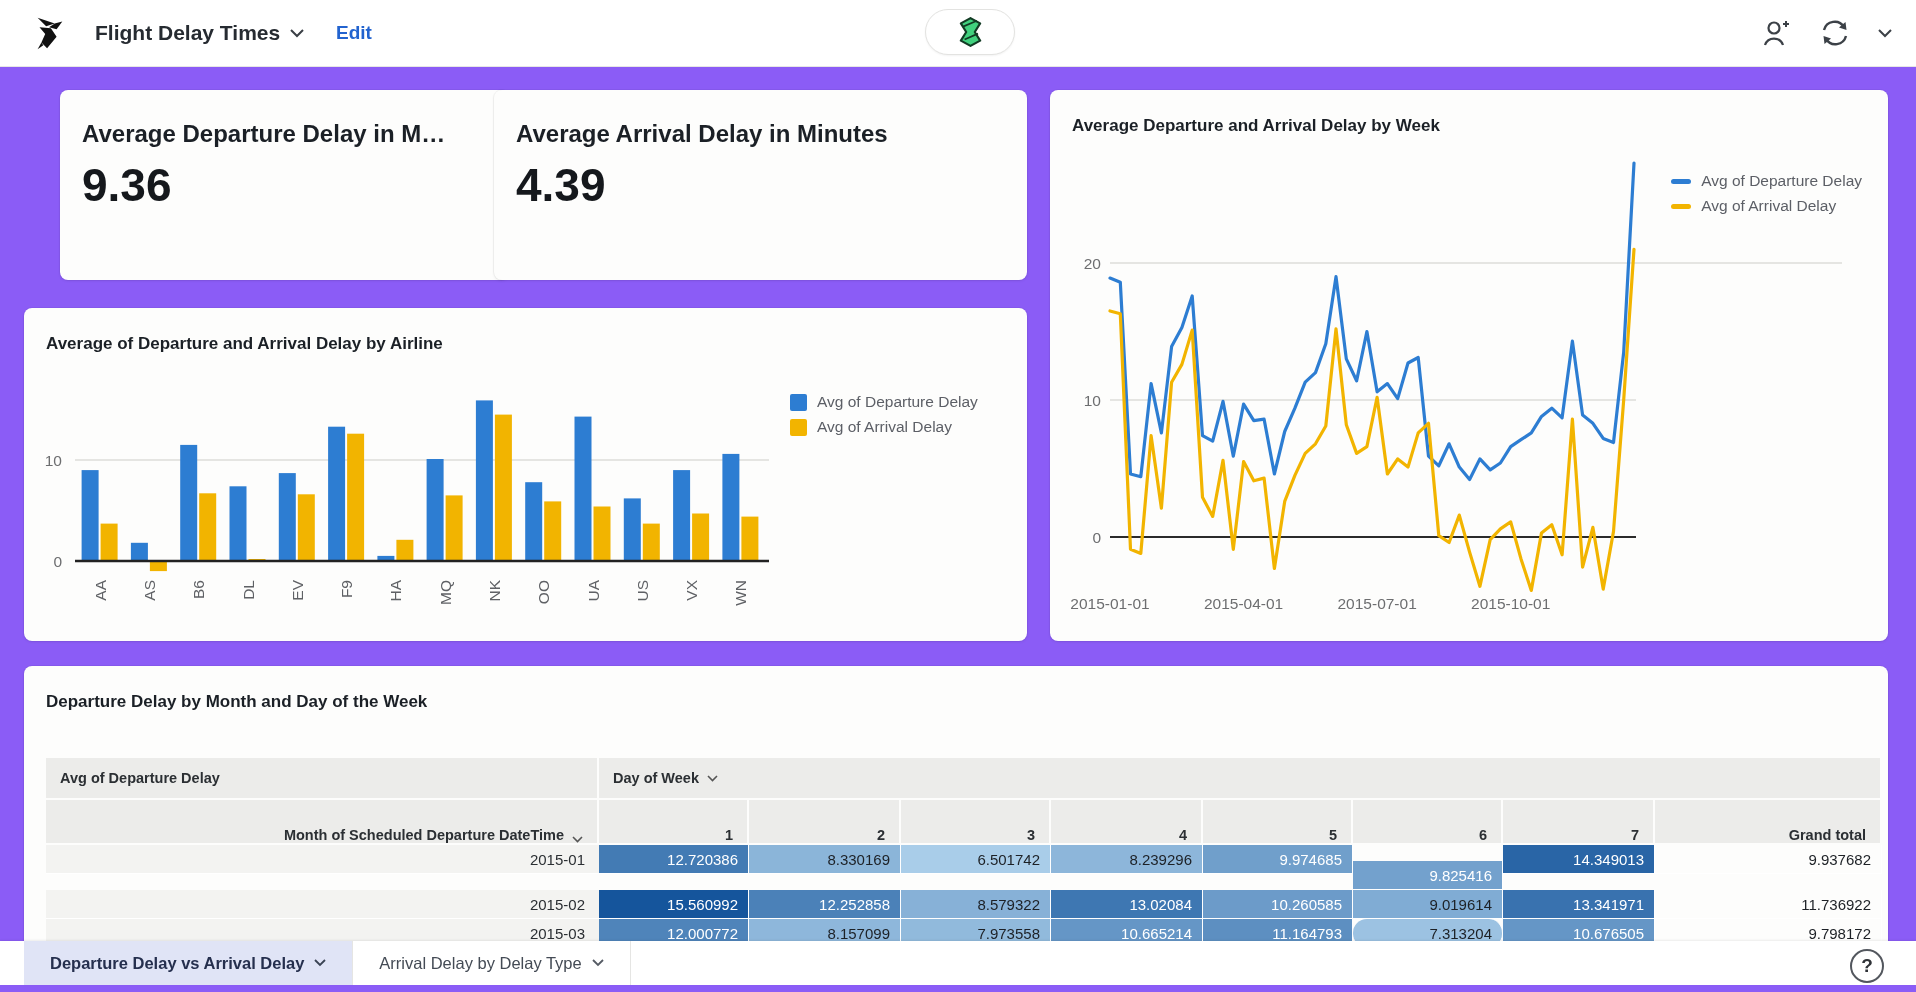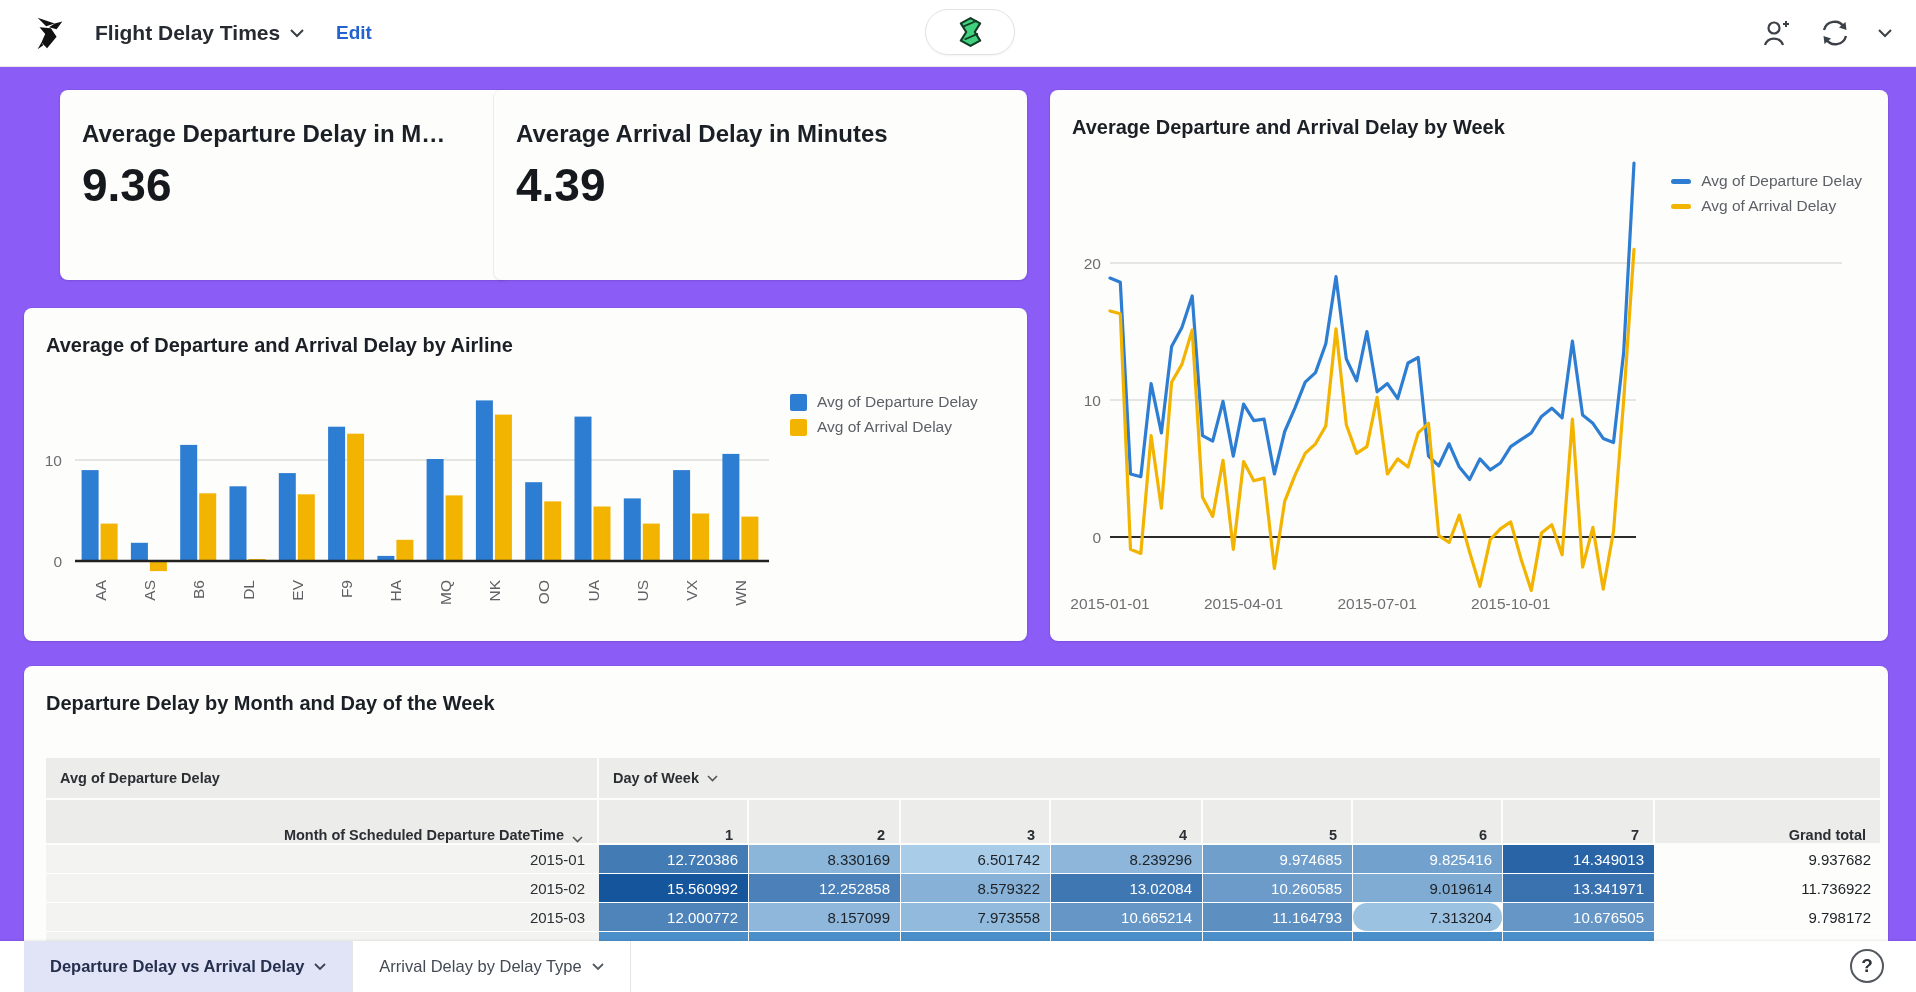--- a/index.html
+++ b/index.html
@@ -10,21 +10,21 @@
   .logo{position:absolute;left:30px;top:14px;width:38px;height:38px;cursor:pointer;}
   .tb-title{position:absolute;left:95px;top:0;height:66px;display:flex;align-items:center;gap:10px;cursor:pointer;}
   .tb-title .t{font-size:21px;font-weight:700;color:#262b31;}
   .edit{position:absolute;left:336px;top:0;height:66px;display:flex;align-items:center;font-size:19px;font-weight:700;color:#2263cf;cursor:pointer;}
   .pill{position:absolute;left:925px;top:9px;width:90px;height:46px;border-radius:24px;background:#fff;border:1.5px solid #e3e3e1;box-shadow:0 1px 2px rgba(0,0,0,.05);display:flex;align-items:center;justify-content:center;cursor:pointer;}
   .tb-right{position:absolute;right:24px;top:0;height:66px;display:flex;align-items:center;gap:26px;}
   .tb-ic{cursor:pointer;display:block;}
 
   
   .card{position:absolute;background:#fdfdfc;border-radius:8px;box-shadow:0 1px 3px rgba(0,0,0,.08),0 0 0 1px rgba(0,0,0,.035);}
-  .card-title{position:absolute;left:22px;top:26px;margin:0;font-size:20px;font-weight:600;color:#1b2026;white-space:nowrap;}
+  .card-title{position:absolute;left:22px;top:26px;margin:0;font-size:17px;font-weight:600;color:#1b2026;white-space:nowrap;}
   #card-dep{left:24px;top:90px;width:449px;height:190px;margin-left:36px;}
   #card-arr{left:494px;top:90px;width:533px;height:190px;}
   #card-week{left:1050px;top:90px;width:838px;height:551px;}
   #card-bar{left:24px;top:308px;width:1003px;height:333px;}
   #card-pivot{left:24px;top:666px;width:1864px;height:310px;}
   .scalar-title{position:absolute;left:22px;top:30px;font-size:24px;font-weight:600;color:#1b2026;white-space:nowrap;}
   .scalar-value{position:absolute;left:22px;top:68px;font-size:46px;font-weight:700;color:#15181c;}
 
   
   .legend{position:absolute;display:flex;flex-direction:column;gap:7px;z-index:5;}
@@ -44,21 +44,21 @@
   .ph1{height:42px;}
   .ph2{height:45px;}
   .pl{padding-left:14px;}
   .pr{justify-content:flex-end;padding-right:14px;align-items:flex-end;}
   .pdata{height:29px;justify-content:flex-end;padding-right:10px;border-right:1px solid #fff;border-bottom:1px solid #fff;}
   .plabel{height:29px;background:#f3f3f1;color:#2b2f33;justify-content:flex-end;padding-right:14px;border-bottom:1px solid #fff;}
   .pgt{background:#fdfdfc;color:#1d2126;}
   .chev{flex:0 0 auto;margin-left:8px;}
 
   
-  .footer{position:absolute;left:0;top:941px;width:1916px;height:51px;background:#ffffff;box-shadow:0 -1px 2px rgba(0,0,0,.07);z-index:40;display:flex;align-items:stretch;}
+  .footer{position:absolute;left:0;top:941px;width:1916px;height:44px;background:#ffffff;box-shadow:0 -1px 2px rgba(0,0,0,.07);z-index:40;display:flex;align-items:stretch;}
   .tab{display:flex;align-items:center;justify-content:center;gap:10px;padding:0 26px;font-size:16.5px;color:#444b55;border-right:1px solid #e5e5e3;cursor:pointer;white-space:nowrap;}
   .tab.active{background:#e0e4f6;color:#252f4e;font-weight:700;margin-left:24px;}
   .help-btn{position:absolute;right:32px;top:8px;width:34px;height:34px;border-radius:50%;border:2px solid #53575e;color:#2f3237;background:#fff;font-size:19px;font-weight:700;display:flex;align-items:center;justify-content:center;cursor:pointer;}
 </style>
 </head>
 <body>
 
 <div class="screen">
 
   <header class="topbar">
@@ -217,21 +217,21 @@
         <div class="pc ph ph2 pr">5</div>
         <div class="pc ph ph2 pr">6</div>
         <div class="pc ph ph2 pr">7</div>
         <div class="pc ph ph2 pr">Grand total</div>
         <div class="pc plabel">2015-01</div>
         <div class="pc pdata" style="background: rgb(67, 123, 180); color: rgb(255, 255, 255);">12.720386</div>
         <div class="pc pdata" style="background: rgb(139, 181, 217); color: rgb(29, 33, 38);">8.330169</div>
         <div class="pc pdata" style="background: rgb(169, 205, 233); color: rgb(29, 33, 38);">6.501742</div>
         <div class="pc pdata" style="background: rgb(141, 182, 218); color: rgb(29, 33, 38);">8.239296</div>
         <div class="pc pdata" style="background: rgb(112, 159, 203); color: rgb(255, 255, 255);">9.974685</div>
-        <div class="pc pdata" style="background: rgb(115, 161, 205); color: rgb(255, 255, 255);">9.825416</div>
+        <div class="pc pdata" style="background: rgb(115, 161, 205); color: rgb(255, 255, 255); margin-top: 16px;">9.825416</div>
         <div class="pc pdata" style="background: rgb(41, 101, 166); color: rgb(255, 255, 255);">14.349013</div>
         <div class="pc pdata pgt">9.937682</div>
         <div class="pc plabel">2015-02</div>
         <div class="pc pdata" style="background: rgb(21, 85, 156); color: rgb(255, 255, 255);">15.560992</div>
         <div class="pc pdata" style="background: rgb(75, 129, 184); color: rgb(255, 255, 255);">12.252858</div>
         <div class="pc pdata" style="background: rgb(135, 177, 215); color: rgb(29, 33, 38);">8.579322</div>
         <div class="pc pdata" style="background: rgb(62, 119, 178); color: rgb(255, 255, 255);">13.02084</div>
         <div class="pc pdata" style="background: rgb(108, 155, 201); color: rgb(255, 255, 255);">10.260585</div>
         <div class="pc pdata" style="background: rgb(128, 172, 212); color: rgb(29, 33, 38);">9.019614</div>
         <div class="pc pdata" style="background: rgb(57, 114, 175); color: rgb(255, 255, 255);">13.341971</div>

